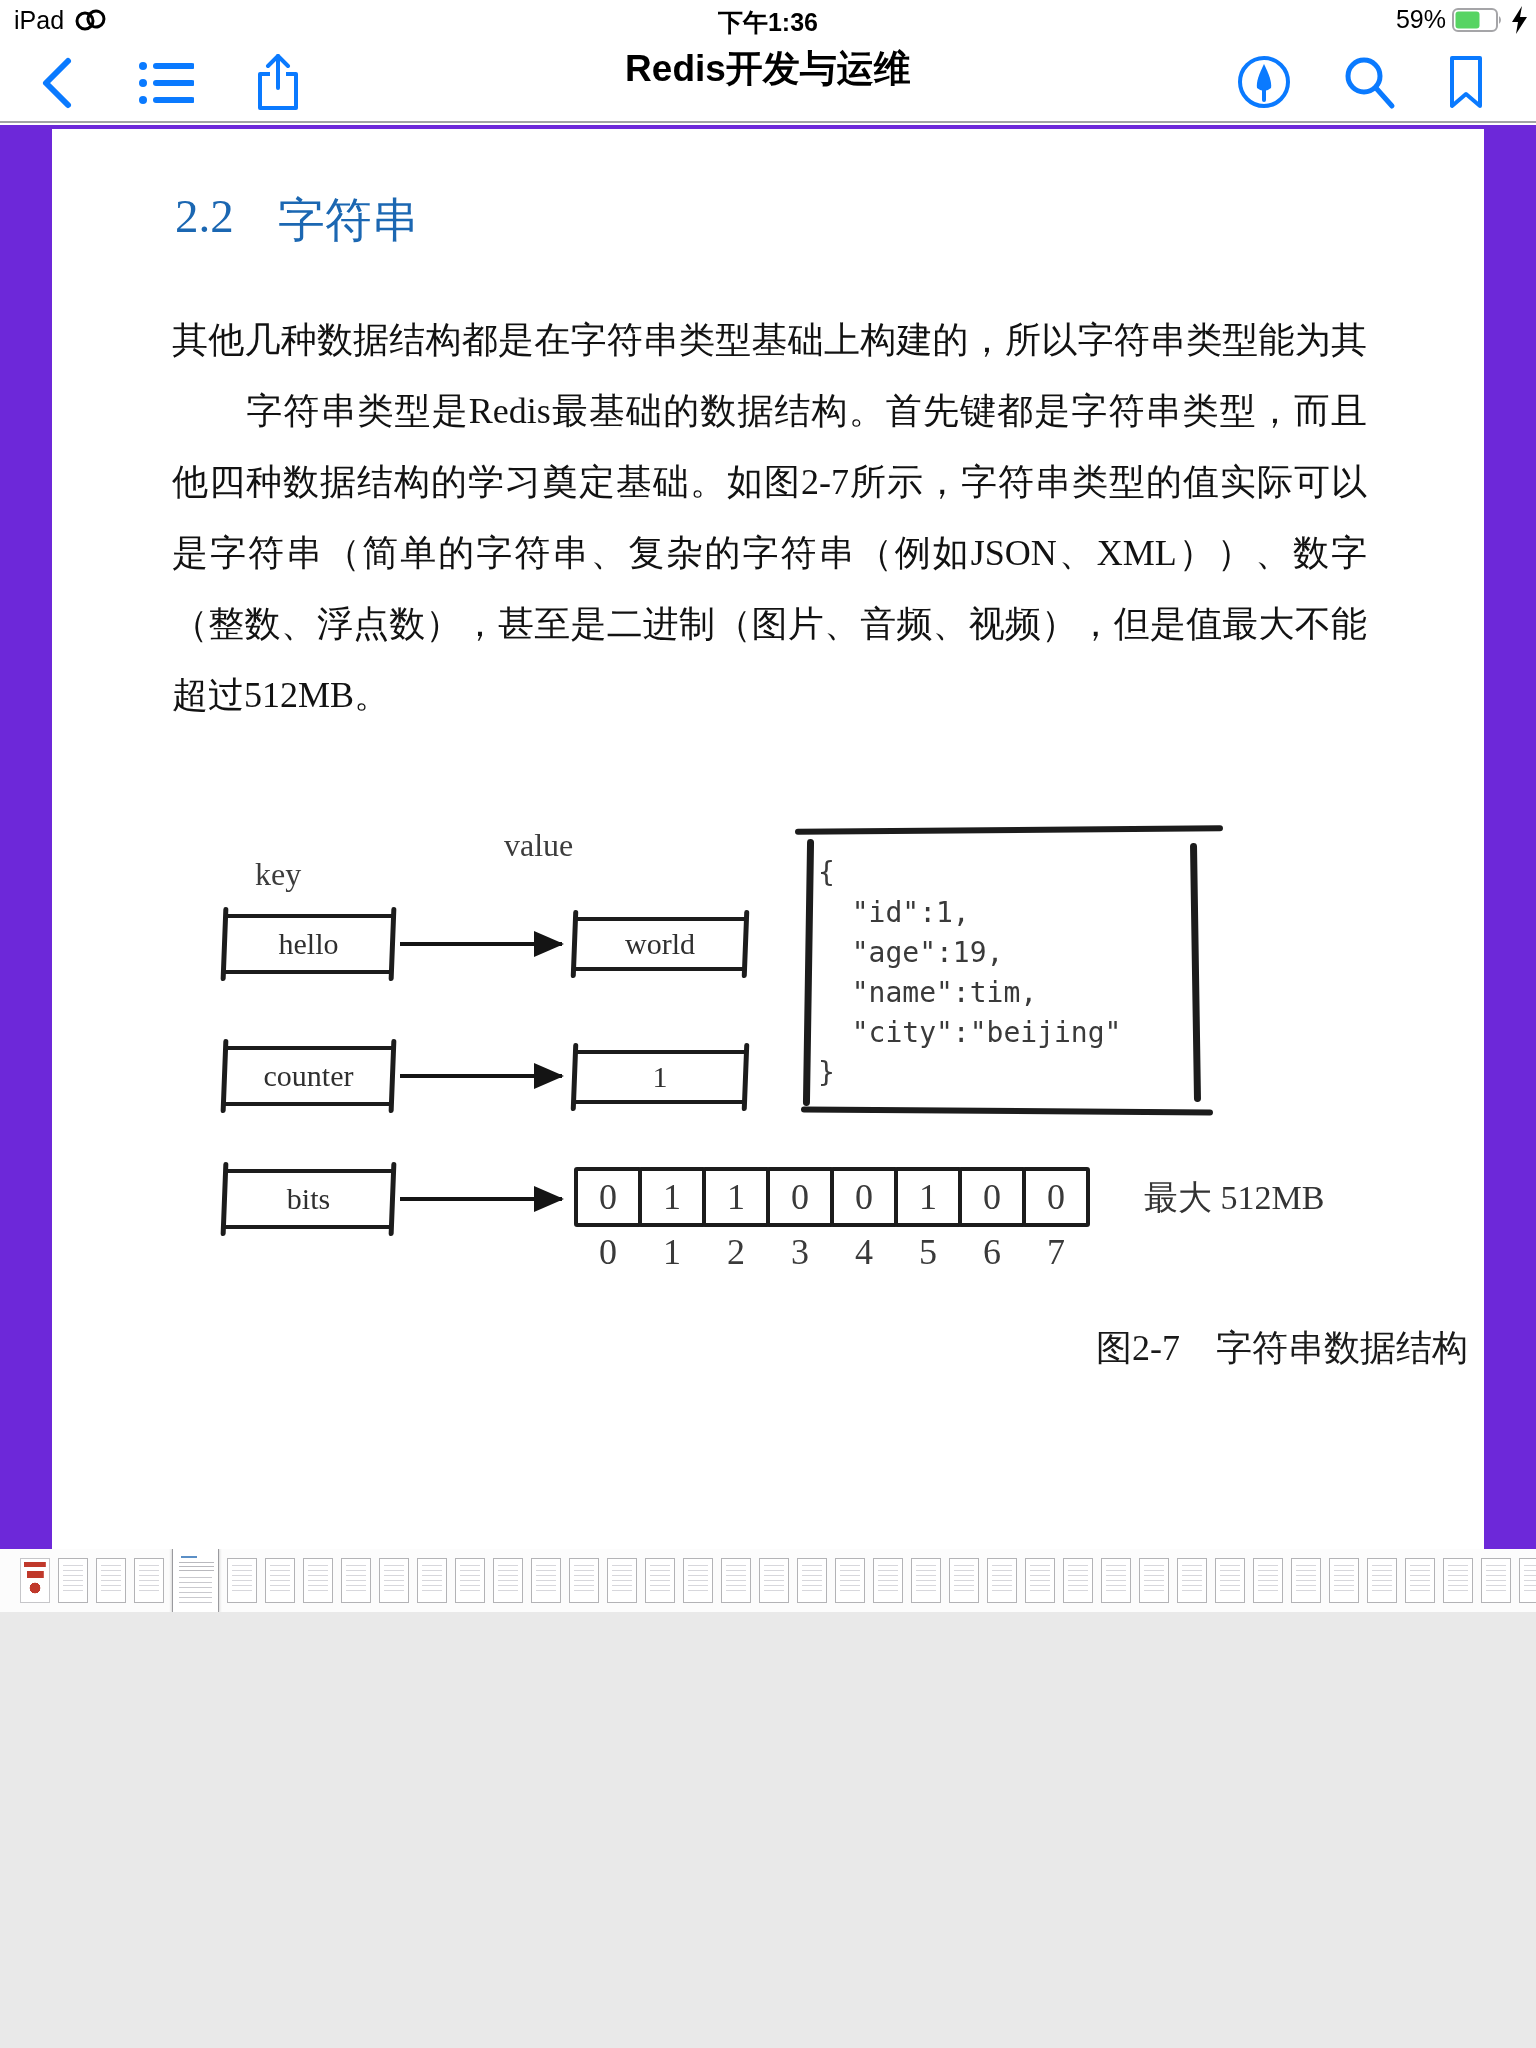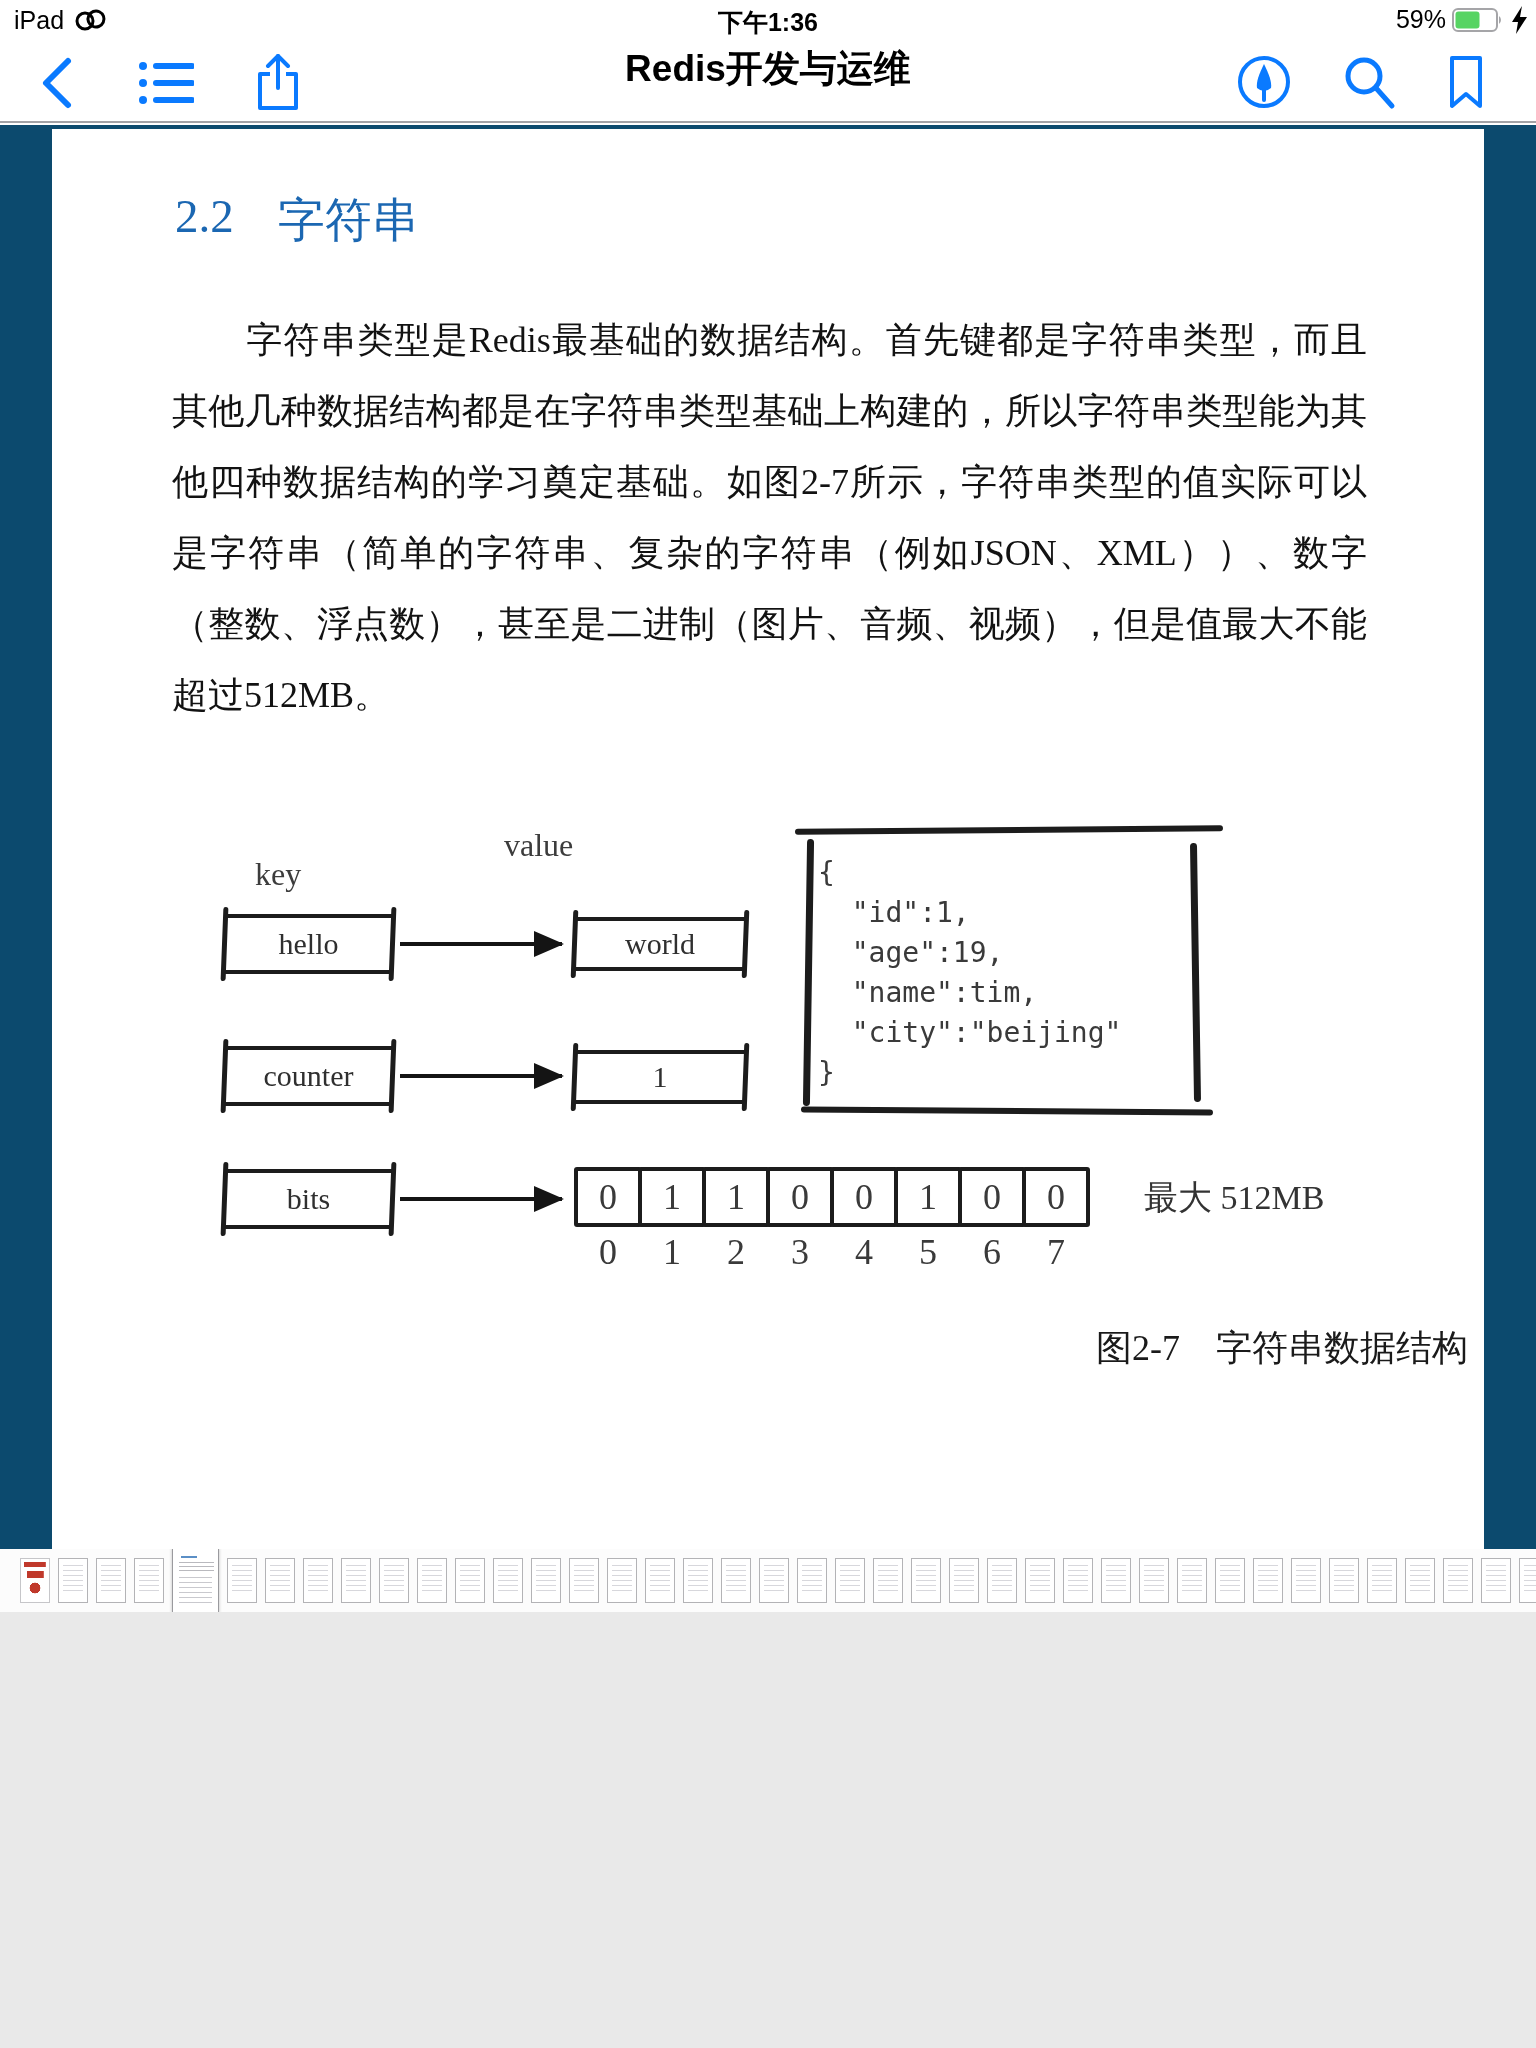--- a/index.html
+++ b/index.html
@@ -18,21 +18,21 @@
   
   .nav-bar { position:absolute; top:40px; left:0; right:0; height:83px; background:#fff;
              border-bottom:2px solid #a2a2a6; }
   .nav-left { position:absolute; left:38px; top:14px; display:flex; align-items:center; gap:62px; }
   .nav-right { position:absolute; right:50px; top:14px; display:flex; align-items:center; gap:50px; }
   .nav-title { position:absolute; left:0; right:0; top:4px; text-align:center;
                font-size:37px; font-weight:700; color:#000; }
   .nav-icon { display:block; cursor:pointer; }
 
   
-  .content-bg { position:absolute; top:125px; left:0; right:0; height:1860px; background:#0c4a6e; }
+  .content-bg { position:absolute; top:125px; left:0; right:0; height:1860px; background:#6d28d9; }
   .page { position:absolute; top:4px; left:52px; right:52px; bottom:0; background:#fff; }
 
   .section-heading { position:absolute; left:123px; top:60px; font-family:"Liberation Serif","DejaVu Serif",serif;
                      font-size:47px; display:flex; gap:44px; }
   .para { position:absolute; left:120px; top:176px; width:1195px; }
   .para-line { font-family:"Liberation Serif","DejaVu Serif",serif; font-size:36px; line-height:71px;
                color:#121212; text-align:justify; text-align-last:justify; white-space:nowrap; }
   .para-line.last { text-align-last:left; }
 
   
@@ -159,22 +159,22 @@
 
   <div class="content-bg">
     <div class="page">
 
       <div class="section-heading" style="color:#1b67b2;">
         <span>2.2</span>
         <span>字符串</span>
       </div>
 
       <div class="para">
+          <div class="para-line">其他几种数据结构都是在字符串类型基础上构建的，所以字符串类型能为其</div>
           <div class="para-line">　　字符串类型是Redis最基础的数据结构。首先键都是字符串类型，而且</div>
-          <div class="para-line">其他几种数据结构都是在字符串类型基础上构建的，所以字符串类型能为其</div>
           <div class="para-line">他四种数据结构的学习奠定基础。如图2-7所示，字符串类型的值实际可以</div>
           <div class="para-line">是字符串（简单的字符串、复杂的字符串（例如JSON、XML））、数字</div>
           <div class="para-line">（整数、浮点数），甚至是二进制（图片、音频、视频），但是值最大不能</div>
           <div class="para-line last">超过512MB。</div>
         </div>
 
       <div class="diag-label" style="left:203px; top:693px;margin-top:34px;">key</div>
       <div class="diag-label" style="left:452px; top:698px;">value</div>
 
       <div class="skbox" style="left:173px; top:785px; width:167px; height:60px;">hello</div>

